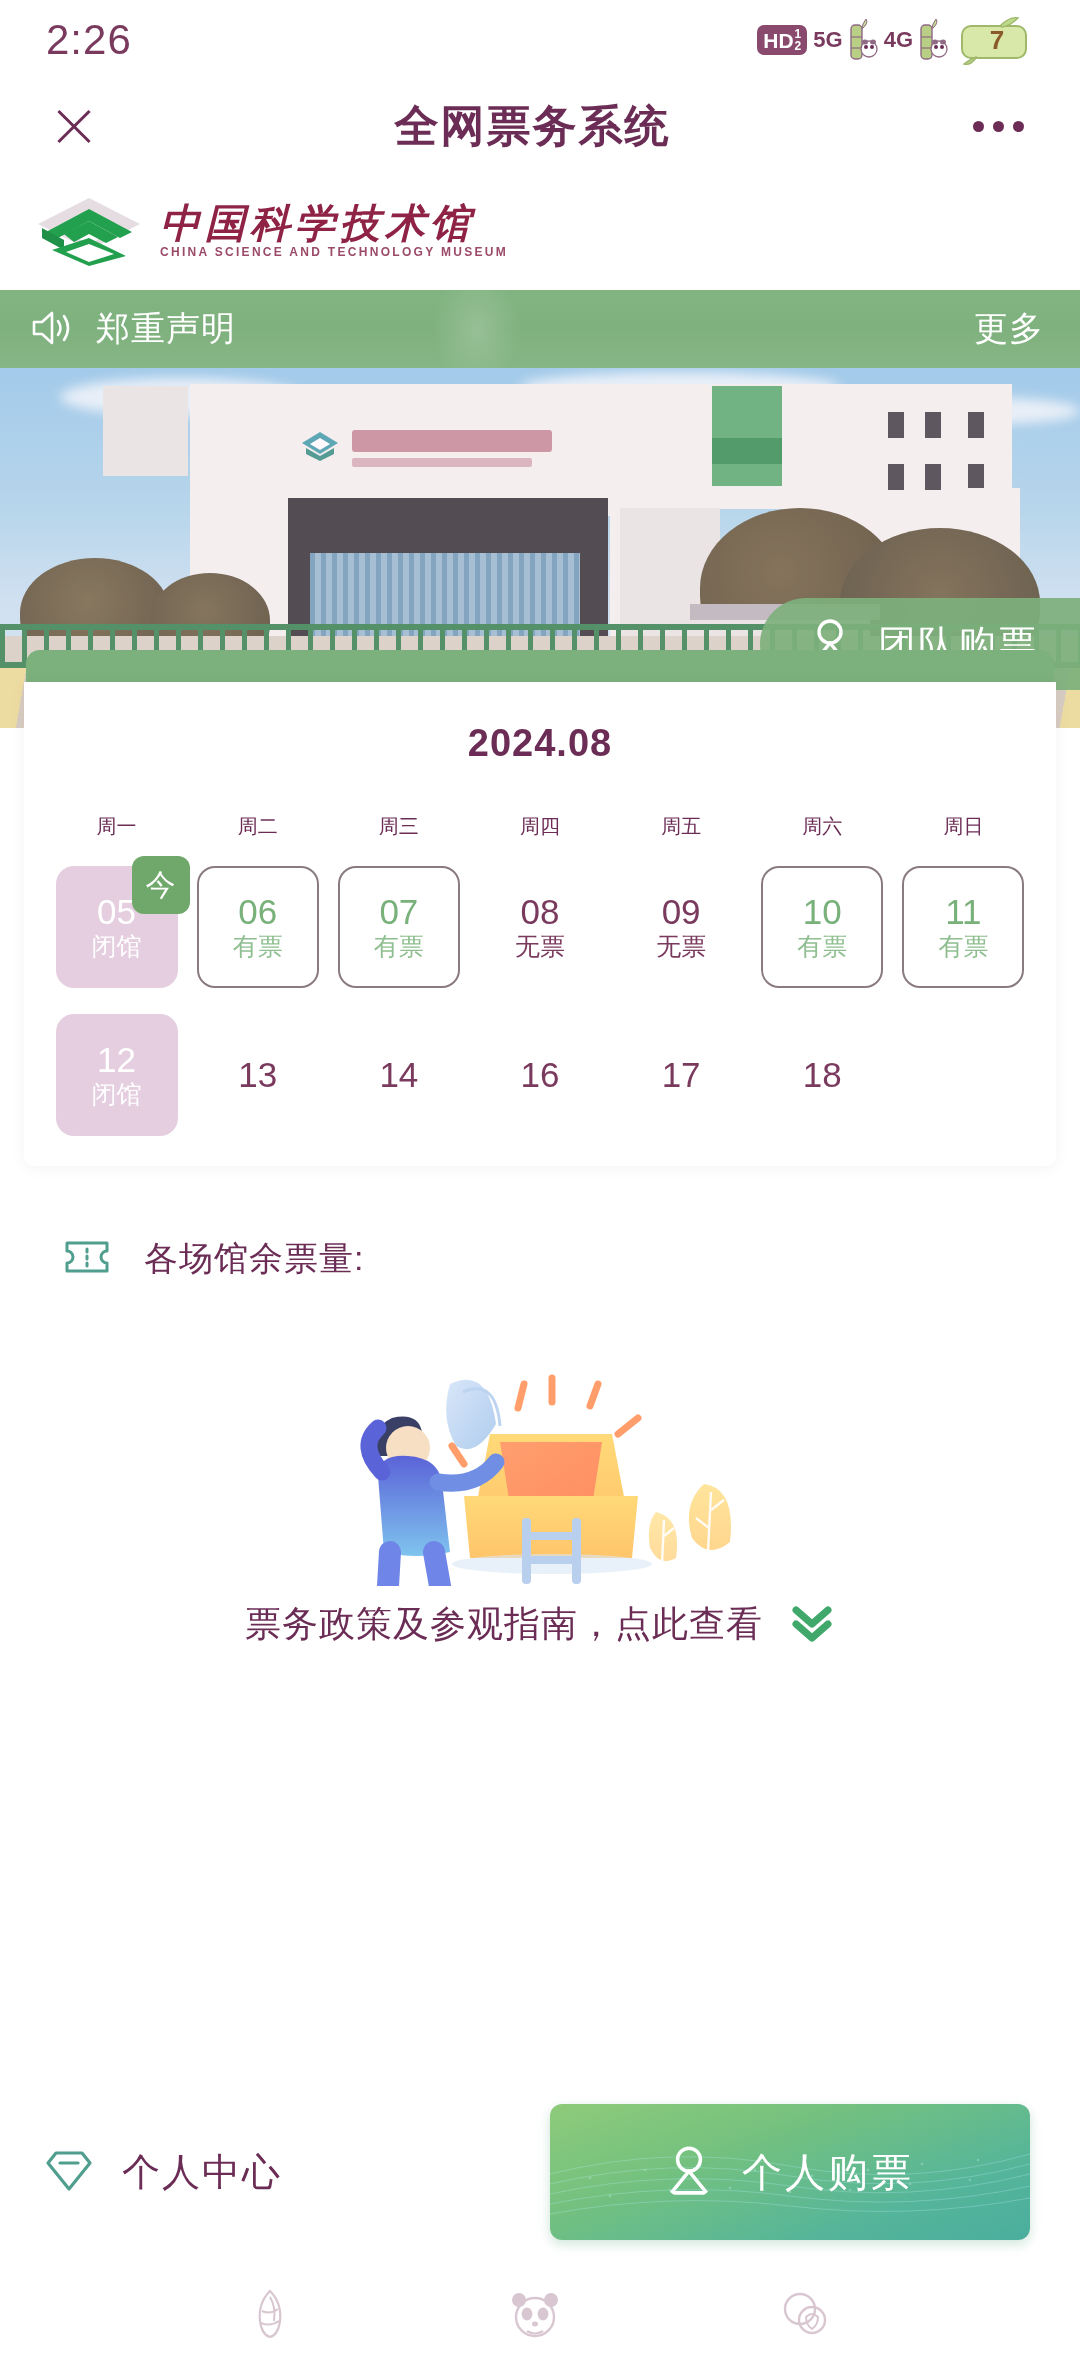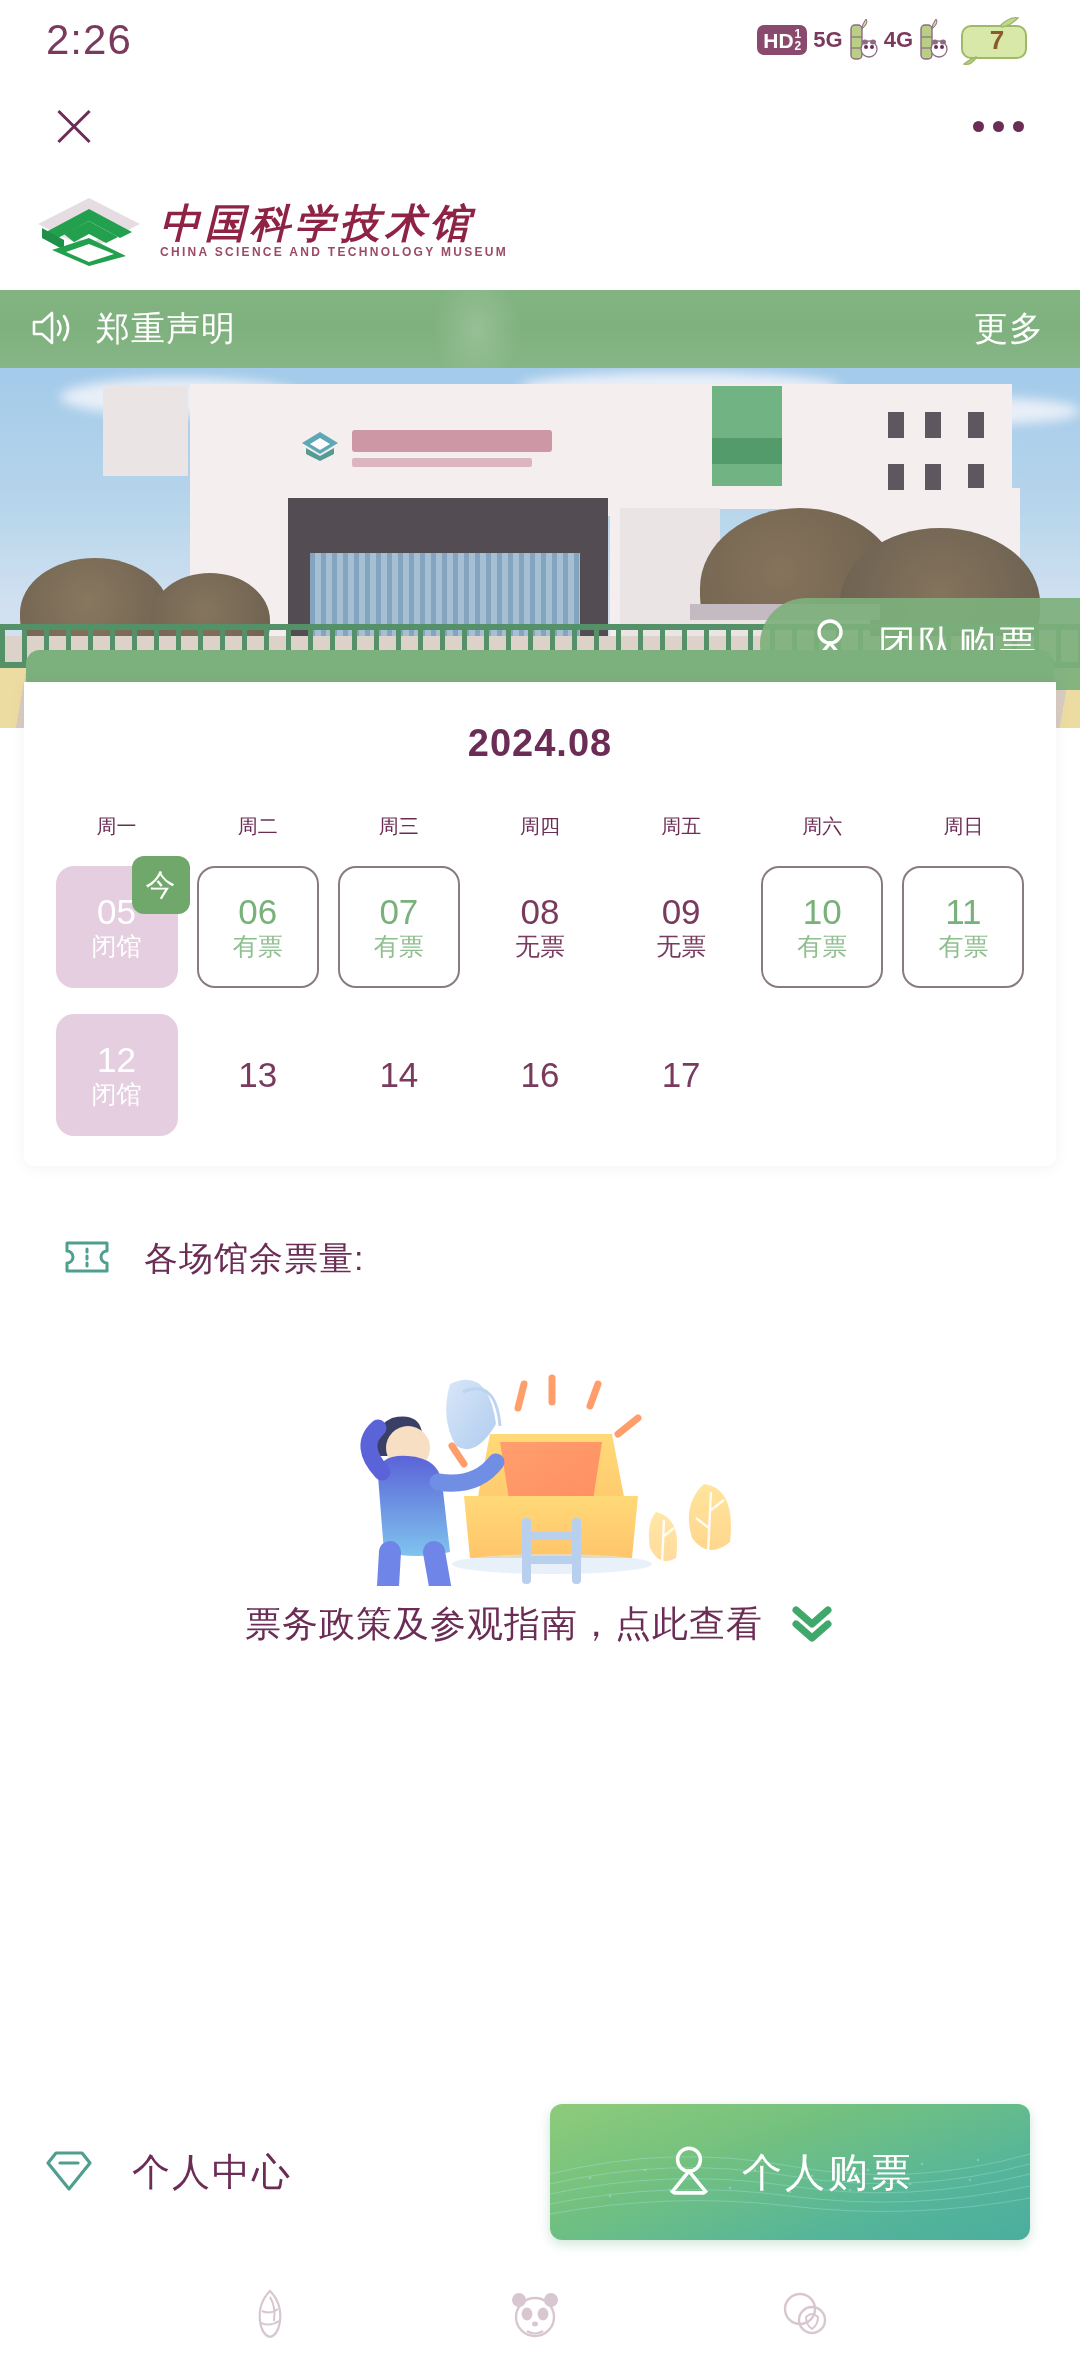--- a/index.html
+++ b/index.html
@@ -175,21 +175,21 @@
     padding-top:14px; cursor:pointer;
   }
   .policy-text { font-size:36px; color:#6b2d55; letter-spacing:1px; }
 
   
   .bottom-bar {
     position:absolute; left:0; right:0; bottom:130px;
     display:flex; align-items:center; justify-content:space-between;
     padding:0 50px 0 42px;
   }
-  .personal-center { display:flex; align-items:center; gap:36px; cursor:pointer; }
+  .personal-center { display:flex; align-items:center; gap:26px; cursor:pointer; }
   .pc-label { font-size:38px; color:#6b2d55; letter-spacing:2px; }
   .buy-btn {
     width:480px; height:136px; border-radius:12px;
     background:linear-gradient(160deg,#8ecb7a 0%,#74c17f 35%,#55b59a 75%,#4aae9e 100%);
     display:flex; align-items:center; justify-content:center; gap:30px;
     color:#fff; cursor:pointer; position:relative; overflow:hidden;
     box-shadow:0 4px 12px rgba(80,160,120,.28);
   }
   .buy-btn .mesh { position:absolute; inset:0; opacity:.55; }
   .buy-label { font-size:40px; letter-spacing:3px; z-index:1; }
@@ -258,20 +258,21 @@
         <path d="M46 12 Q56 2 64 4 Q56 12 48 13Z" fill="#bcd98c" stroke="#9fb86a" stroke-width="1.4"></path>
         <path d="M22 44 Q16 52 10 50 Q17 45 22 43Z" fill="#bcd98c" stroke="#9fb86a" stroke-width="1.4"></path>
       </svg>
       <span class="num">7</span>
     </div>
   </div>
 </div>
 
 <div class="nav-bar">
   <div class="nav-close"></div>
+  <div class="nav-title">全网票务系统</div>
   <div class="nav-more">
     <i></i>
     <i></i>
     <i></i>
   </div>
 </div>
 
 <div class="logo-row">
   <span class="logo-mark">
     <svg width="110" height="74" viewBox="0 0 110 74">
@@ -446,20 +447,25 @@
           </div>
         </div>
         <div class="cal-cell">
           <div class="daybox plain">
             <div class="dnum">16</div>
           </div>
         </div>
         <div class="cal-cell">
           <div class="daybox plain">
             <div class="dnum">17</div>
+          </div>
+        </div>
+        <div class="cal-cell">
+          <div class="daybox plain">
+            <div class="dnum">18</div>
           </div>
         </div>
       </div>
   </div>
 </div>
 
 <div class="venue-row">
   <span>
     <svg width="46" height="36" viewBox="0 0 46 36">
       <path d="M3 4 H43 V12 A6 6 0 0 0 43 24 V32 H3 V24 A6 6 0 0 0 3 12 Z" fill="none" stroke="#4f9e8e" stroke-width="3" stroke-linejoin="round"></path>

